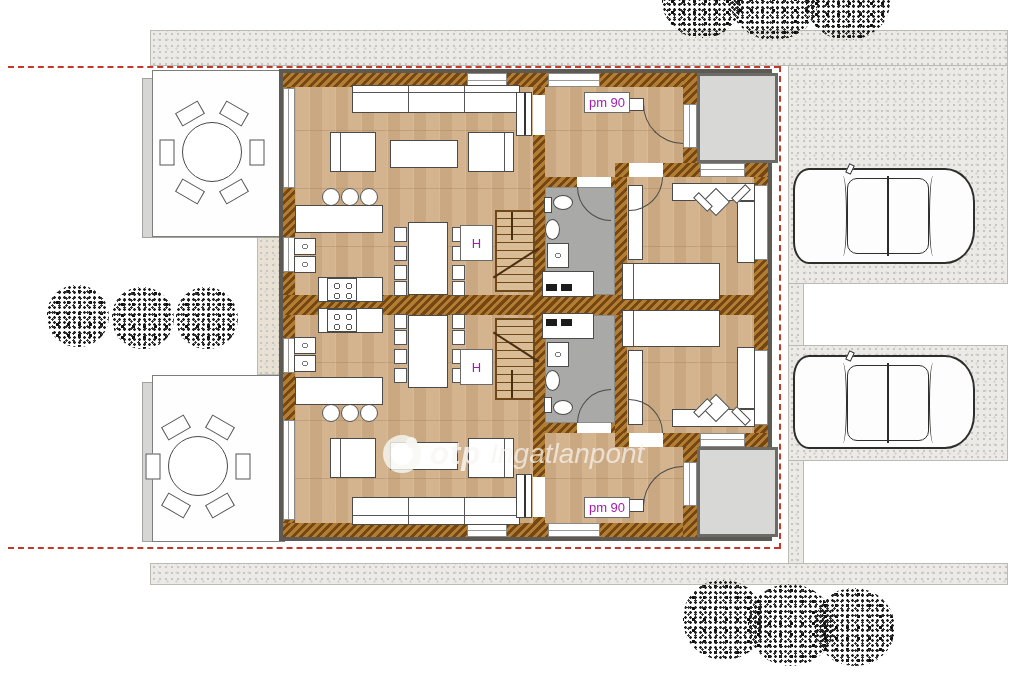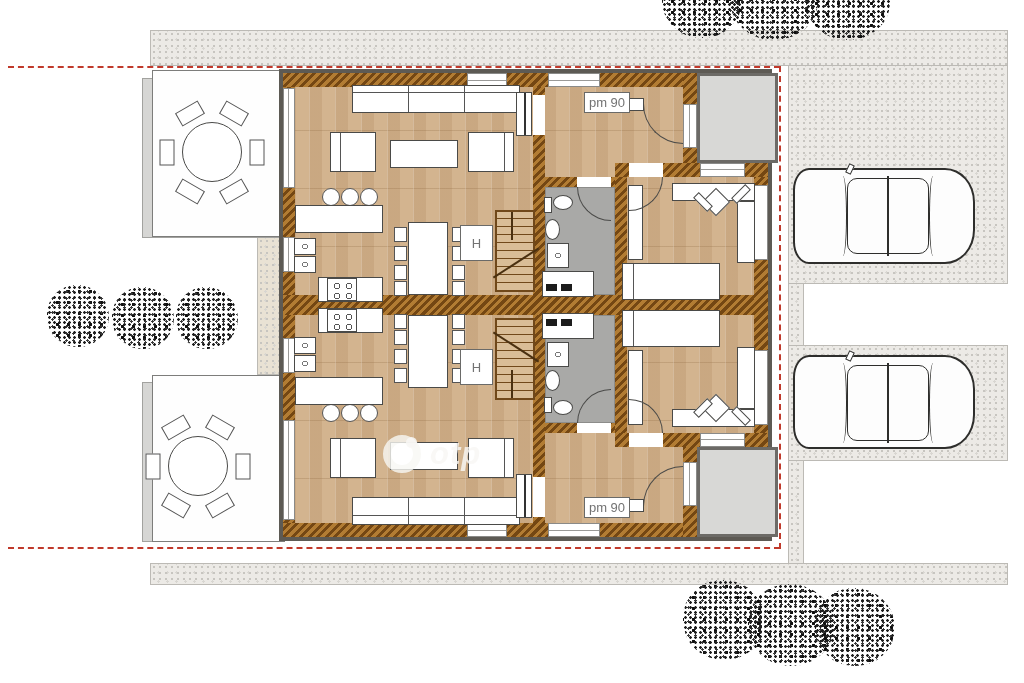--- a/index.html
+++ b/index.html
@@ -37,21 +37,21 @@
     background-image:repeating-linear-gradient(0deg,transparent 0 7px,#70481a 7px 8px)}
   .dline{background:#4a3010}
   .stove{background:#fff;border:1px solid #4a4a48;
     background-image:radial-gradient(circle at 9px 7px,#fff 2.2px,#555 2.2px 3.2px,transparent 3.2px),
       radial-gradient(circle at 21px 7px,#fff 2.2px,#555 2.2px 3.2px,transparent 3.2px),
       radial-gradient(circle at 9px 17px,#fff 2.2px,#555 2.2px 3.2px,transparent 3.2px),
       radial-gradient(circle at 21px 17px,#fff 2.2px,#555 2.2px 3.2px,transparent 3.2px)}
   .sinkbox{background:#fff;border:1px solid #4a4a48;
     background-image:radial-gradient(circle at 50% 50%,#fff 2px,#777 2px 3px,transparent 3px)}
   .dsq{background:#1c1c1c}
-  .lbl{background:#fff;border:1px solid #6a6a68;color:#737373;font-size:13px;display:flex;align-items:center;justify-content:center;line-height:1}
+  .lbl{background:#fff;border:1px solid #6a6a68;color:#a21caf;font-size:13px;display:flex;align-items:center;justify-content:center;line-height:1}
   .redline-h{border-top:2px dashed #c0392b}
   .redline-v{border-left:2px dashed #c0392b}
   .tree{background-image:radial-gradient(#1f1f1f 1.2px,transparent 1.5px),radial-gradient(#3a3a3a 1px,transparent 1.3px),radial-gradient(#0e0e0e 1.4px,transparent 1.7px);
     background-size:5px 5px,7px 7px,11px 11px;background-position:0 0,2px 3px,5px 1px;border-radius:48% 52% 50% 50%}
   .tchair{position:absolute;width:26px;height:15px;background:#fff;border:1px solid #555;box-sizing:border-box}
   .dchair{position:absolute;width:13px;height:15px;background:#fff;border:1px solid #555;box-sizing:border-box}
   .stool{position:absolute;width:18px;height:18px;background:#fff;border:1px solid #555;border-radius:50%;box-sizing:border-box}
   .car{background:#fdfdfd;border:2px solid #2e2e2c;border-radius:16px 30px 30px 16px/22px 34px 34px 22px}
   .car .cabin{position:absolute;left:52px;top:8px;width:82px;height:76px;border:1.5px solid #2e2e2c;border-radius:10px;box-sizing:border-box}
   .car .vline{position:absolute;top:6px;height:80px;width:8px;box-sizing:border-box}
@@ -249,20 +249,21 @@
 
   <div class="st redline-h" style="left:8px;top:66px;width:772px;height:0"></div>
   <div class="st redline-h" style="left:8px;top:547px;width:772px;height:0"></div>
   <div class="st redline-v" style="left:779px;top:66px;width:0;height:483px"></div>
 
   <div class="st wm" style="left:383px;top:434px;height:40px">
     <span class="wm-ring">
         <span class="wm-dot"></span>
       </span>
     <span class="wm-otp">otp</span>
+    <span class="wm-name">Ingatlanpont</span>
   </div>
 
   <div class="st car" style="left:793px;top:168px;width:182px;height:96px">
     <span class="cabin"></span>
     <span class="vline" style="left:44px;border-right:1.5px solid #2e2e2c;border-radius:0 50% 50% 0/0 50% 50% 0"></span>
     <span class="vline" style="left:134px;border-left:1.5px solid #2e2e2c;border-radius:50% 0 0 50%/50% 0 0 50%"></span>
     <span class="vline" style="left:92px;width:2px;background:#2e2e2c"></span>
     <span class="st" style="left:52px;top:-6px;width:6px;height:10px;background:#fff;border:1.5px solid #2e2e2c;transform:rotate(25deg)"></span>
   </div>
   <div class="st car" style="left:793px;top:355px;width:182px;height:94px">

